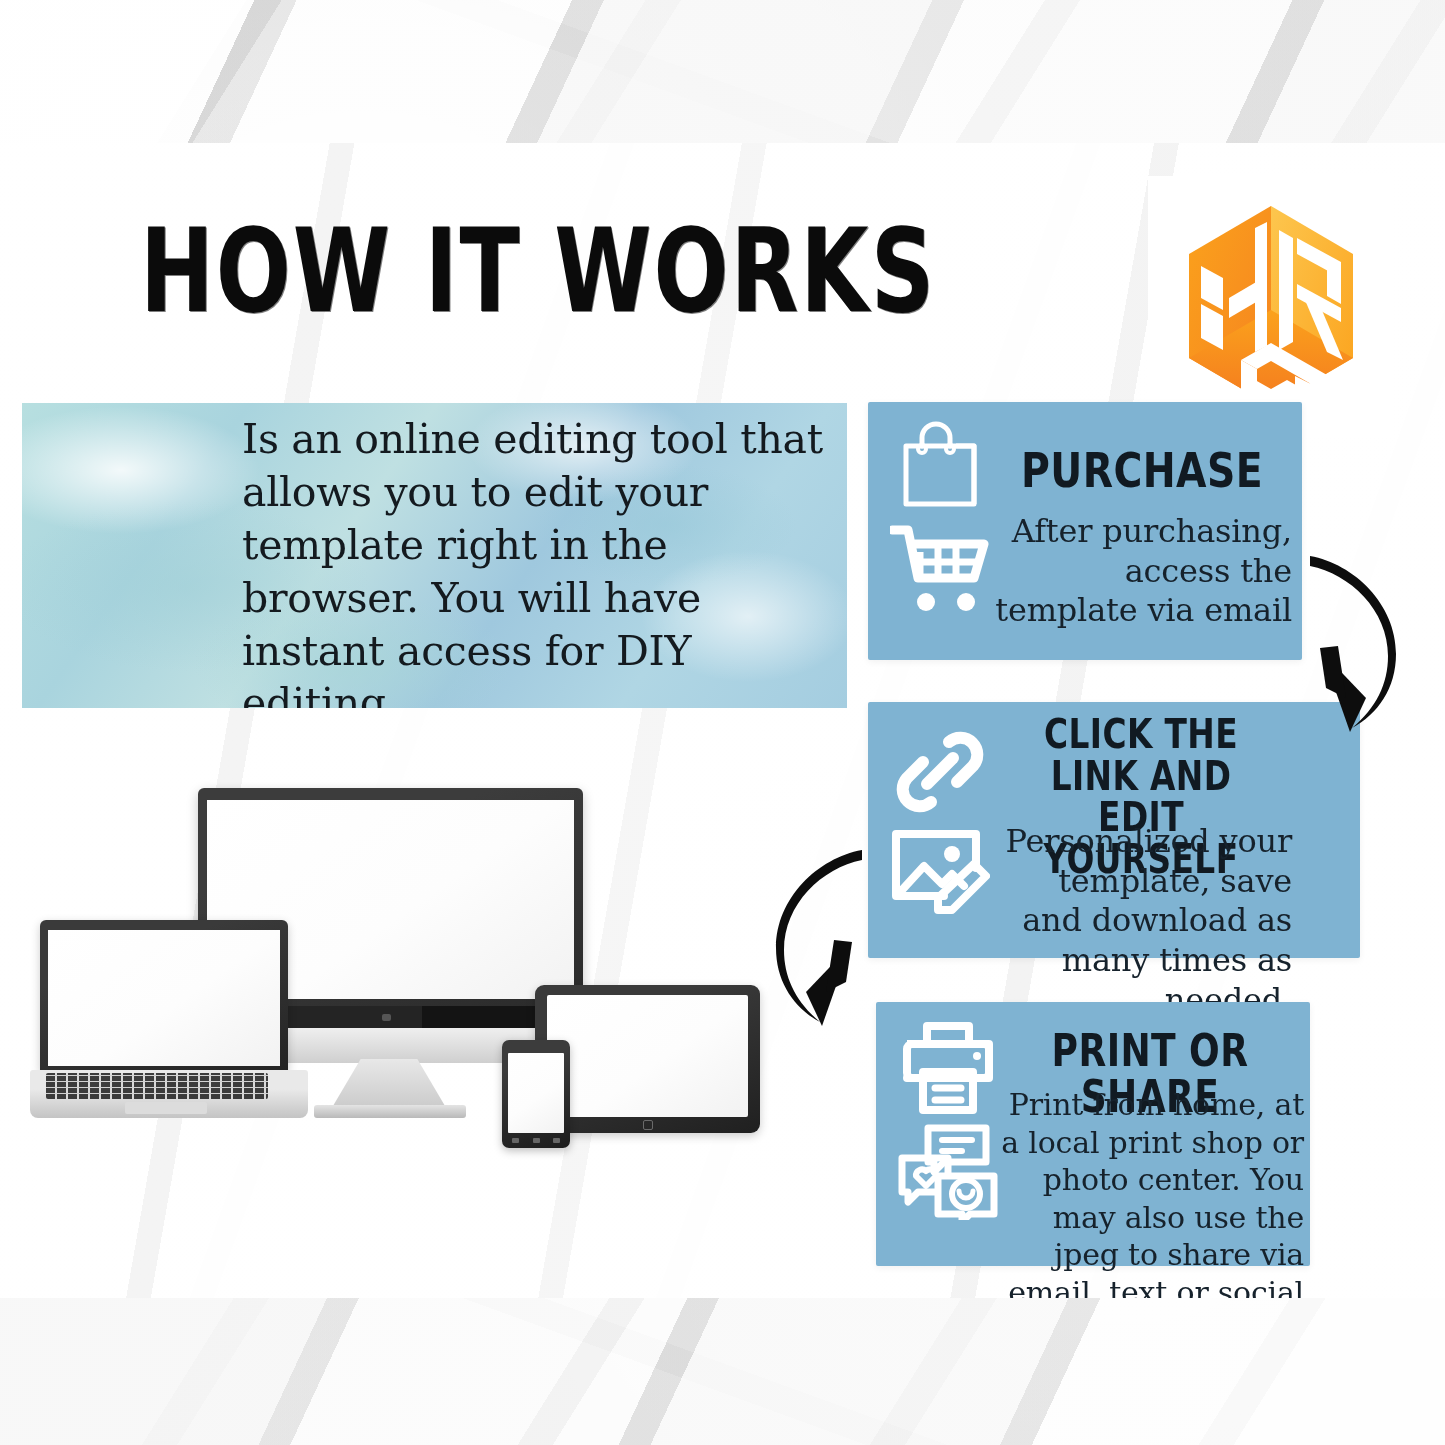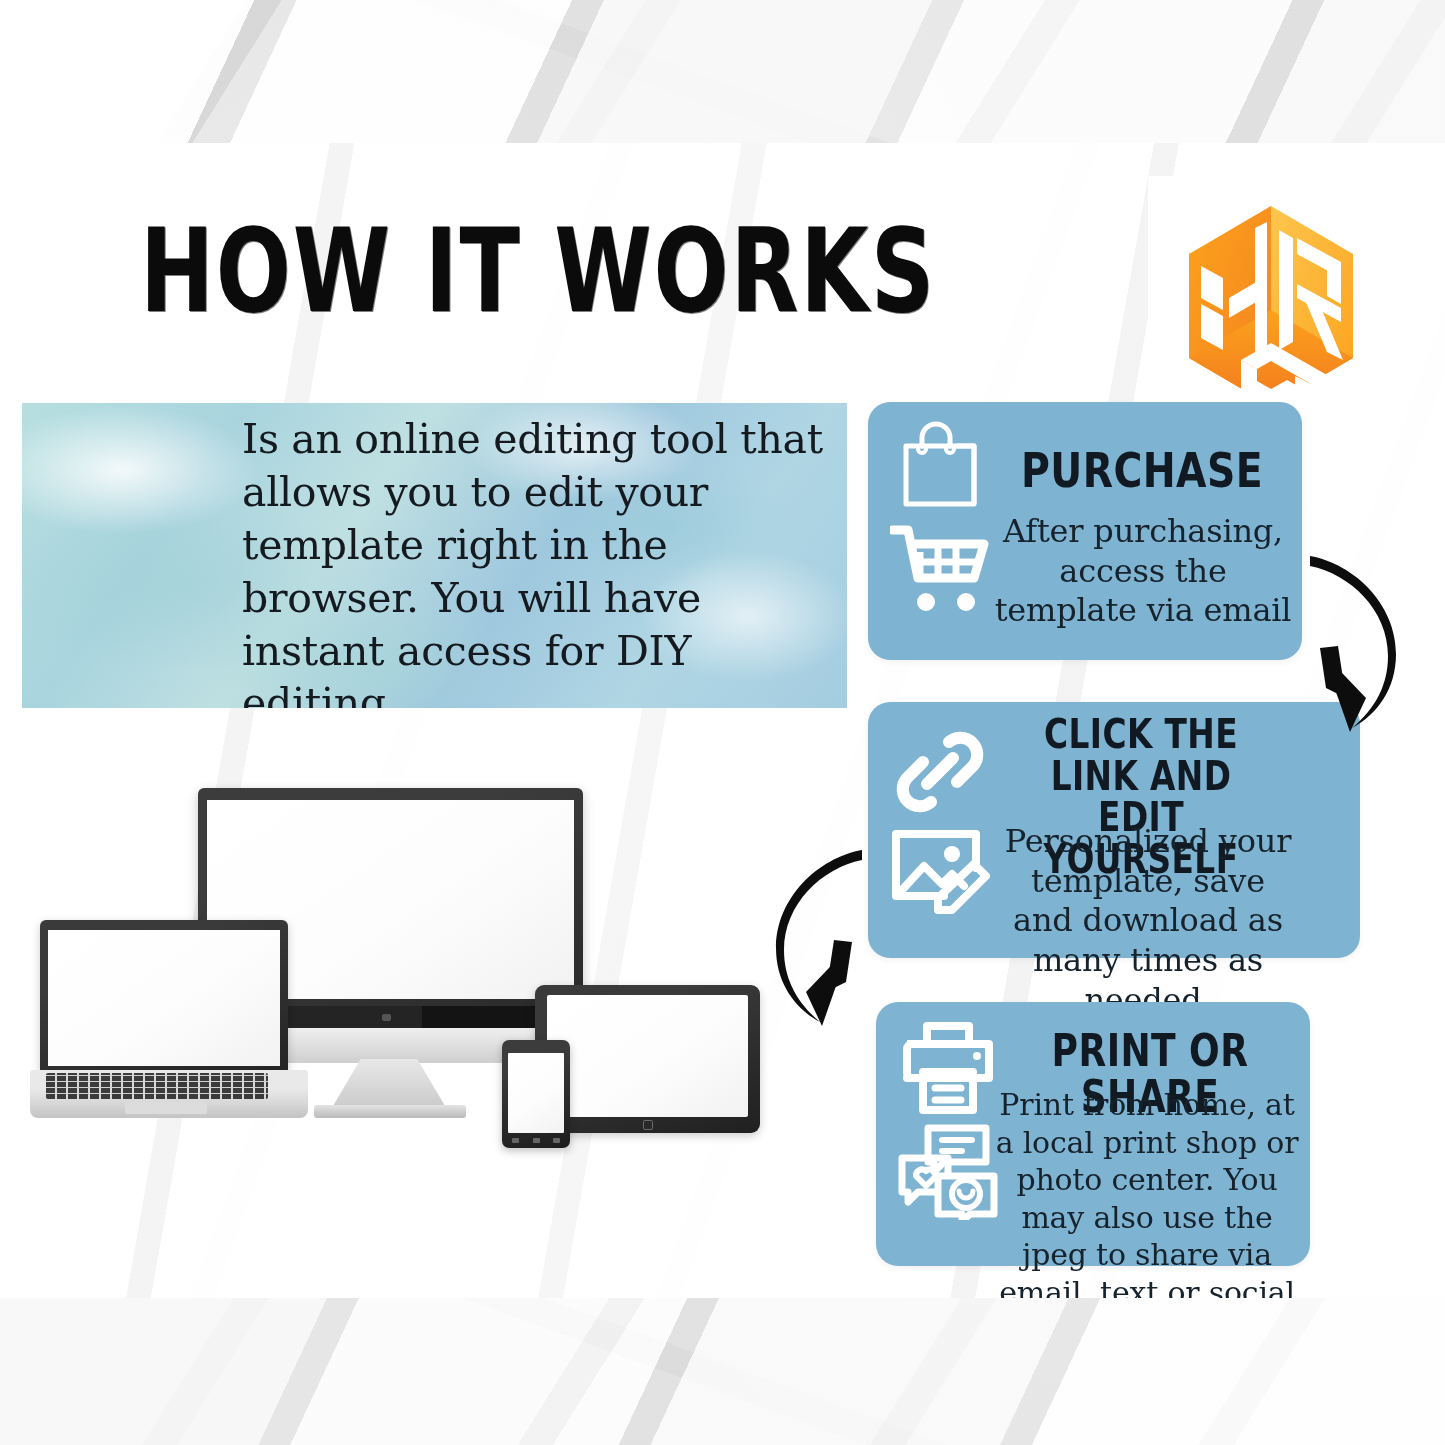--- a/index.html
+++ b/index.html
@@ -205,21 +205,21 @@
   }
   #ph-screen { position: absolute; left: 6px; top: 13px; right: 6px; bottom: 15px; border-radius: 1px; }
   #ph-btns { position: absolute; left: 10px; bottom: 4px; right: 10px; height: 7px;
     display: flex; justify-content: space-between; align-items: center; }
   #ph-btns i { width: 7px; height: 5px; background: #666; border-radius: 1px; display:block; }
 
   
   .card {
     position: absolute;
     background: #7fb3d2;
-    border-radius: 22px;
+    border-radius: 2px;
     box-shadow: 0 2px 7px rgba(0,0,0,.06);
   }
   #card-purchase { left: 868px; top: 402px; width: 434px; height: 258px; }
   #card-click    { left: 868px; top: 702px; width: 492px; height: 256px; text-decoration: underline; }
   #card-print    { left: 868px; top: 1002px; width: 434px; height: 264px; margin-left: 8px; }
 
   .card-icons {
     position: absolute; left: 14px; top: 14px; width: 115px;
     display: flex; flex-direction: column; align-items: center; gap: 8px;
   }
@@ -233,21 +233,21 @@
     letter-spacing: .5px;
     transform: scaleX(.82);
     transform-origin: center top;
     text-align: center;
     line-height: 1.04;
   }
   .card-body {
     position: absolute;
     font-family: "DejaVu Serif", serif;
     color: #16222c;
-    text-align: center;
+    text-align: right;
     letter-spacing: -.2px;
   }
 
   #head-purchase { left: 120px; top: 44px; width: 308px; font-size: 48px; }
   #body-purchase { left: 126px; top: 110px; width: 298px; font-size: 32px; line-height: 1.24; }
 
   #head-click    { left: 114px; top: 12px; width: 318px; font-size: 40px; }
   #body-click    { left: 136px; top: 120px; width: 288px; font-size: 32px; line-height: 1.24; }
 
   #head-print    { left: 120px; top: 26px; width: 308px; font-size: 44px; }

